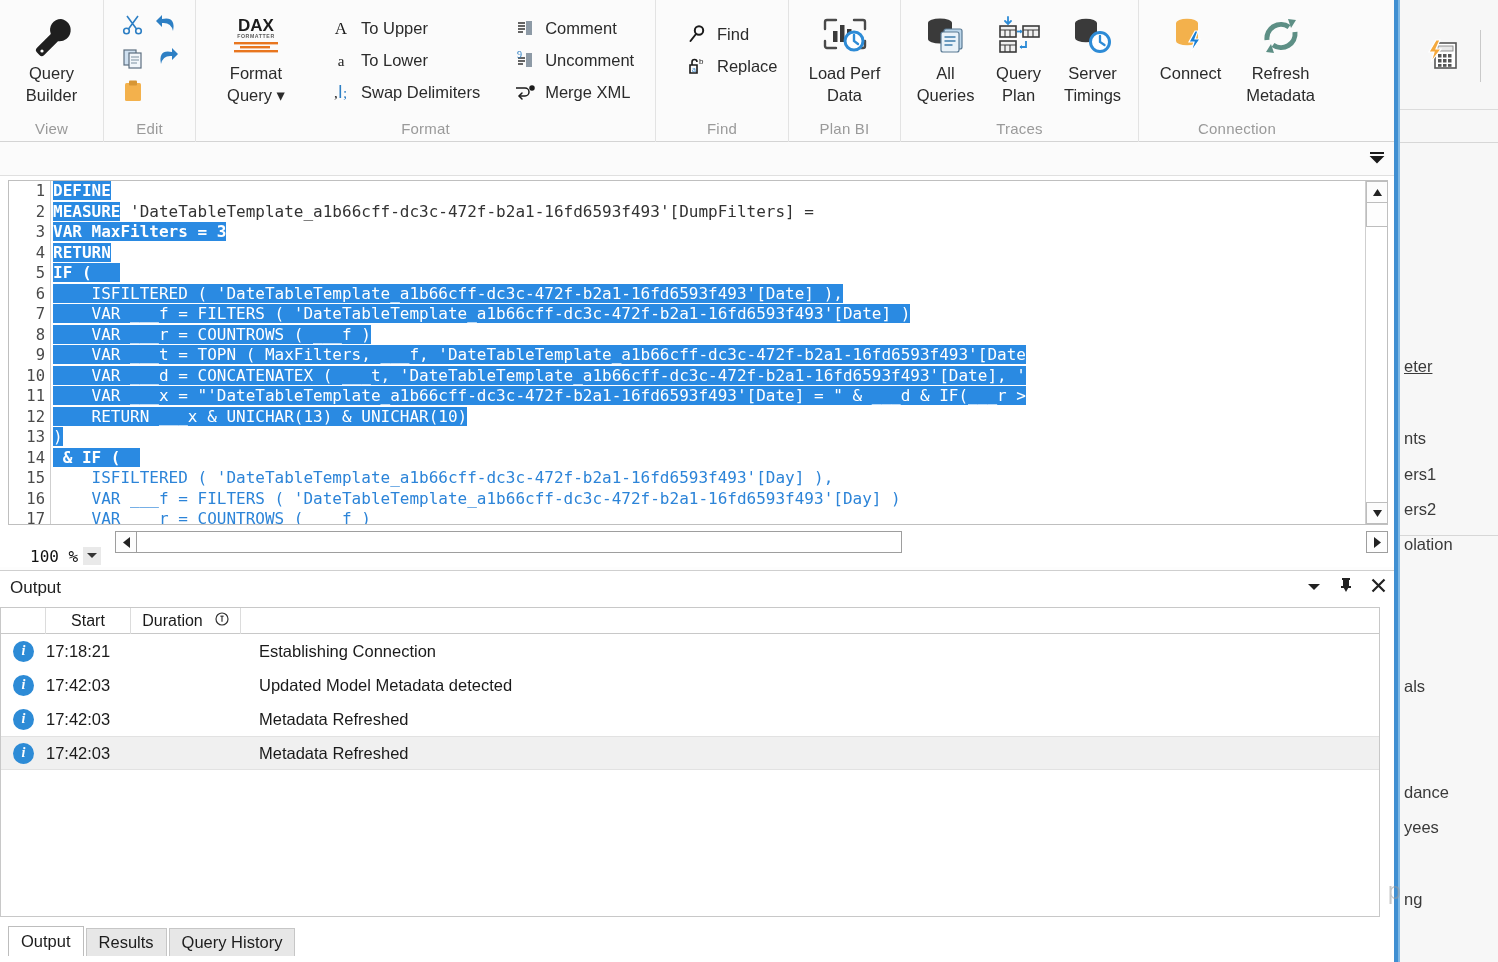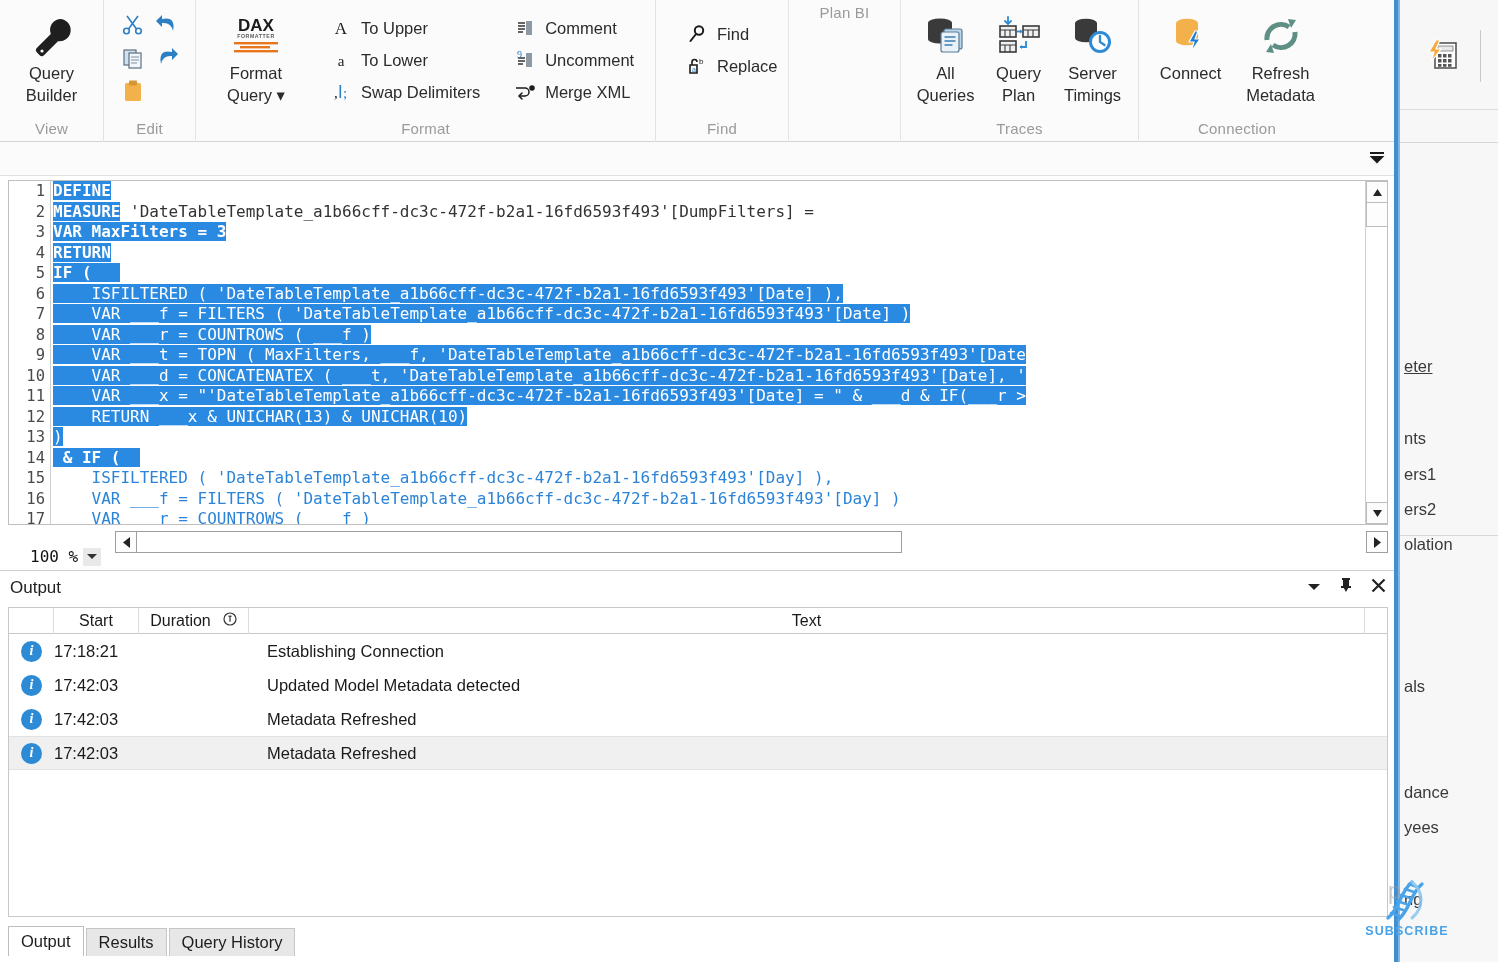--- a/index.html
+++ b/index.html
@@ -188,21 +188,21 @@
     border: 1px solid #bdbdbd; border-top: none;
     background: #fdfdfd;
   }
 
   .editor-bottom {
     position: absolute;
     left: 8px; top: 385px;
     width: 1380px; height: 30px;
     display: flex; align-items: center;
   }
-  .zoombox { display:flex; align-items:flex-end; gap:5px; margin-left: 22px; margin-top: 28px; }
+  .zoombox { display:flex; align-items:flex-start; gap:5px; margin-left: 22px; margin-top: 28px; }
   .zoomtxt { font-family:"DejaVu Sans Mono", monospace; font-size: 16px; color:#111; }
   .zoomcaret {
     width: 18px; height: 18px; background:#e9e9e9;
     display:flex; align-items:center; justify-content:center;
   }
   .hscroll {
     position: relative;
     margin-left: 14px;
     height: 22px;
     flex: 1;
@@ -229,21 +229,21 @@
     position: relative;
     height: 34px;
     background: #ffffff;
     display: flex; align-items: center;
   }
   .op-title { font-size: 17px; color: #222; margin-left: 10px; }
   .op-actions { position: absolute; right: 10px; top: 6px; display: flex; gap: 18px; align-items: center; }
 
   .op-table {
     position: absolute;
-    left: 8px; top: 36px;
+    left: 0; top: 36px;
     width: 1380px; height: 310px;
     border: 1px solid #c8c8c8;
     background: #ffffff;
     overflow: hidden;
   }
   .op-thead {
     display: flex;
     height: 26px;
     background: #ffffff;
     border-bottom: 1px solid #c8c8c8;
@@ -516,20 +516,36 @@
                 </svg>
               </span>
               <span class="cl">Replace</span>
             </div>
           </div>
         </div>
         <div class="rgroup-label">Find</div>
       </div>
 
       <div class="rgroup" style="width:112px">
+        <div class="rgroup-body">
+          <div class="bigbtn">
+            <div class="glyph">
+              <svg width="48" height="44" viewBox="0 0 48 44">
+                <path d="M6 6 h9 M33 6 h9 a2 2 0 0 1 2 2 v7 M44 27 v5 a2 2 0 0 1 -2 2 h-9 M15 34 H6 a2 2 0 0 1 -2 -2 v-5 M4 15 V8 a2 2 0 0 1 2 -2" fill="none" stroke="#4a4a4a" stroke-width="2.4" stroke-linecap="round"></path>
+                <rect x="12" y="17" width="4.5" height="11" fill="#3a3a3a"></rect>
+                <rect x="19" y="11" width="4.5" height="17" fill="#3a3a3a"></rect>
+                <rect x="26" y="15" width="4.5" height="13" fill="#3a3a3a"></rect>
+                <circle cx="33" cy="27" r="9" fill="#ffffff" stroke="#2d8bd6" stroke-width="3"></circle>
+                <path d="M33 21 V27 L37 30" stroke="#2d8bd6" stroke-width="2.4" fill="none" stroke-linecap="round"></path>
+              </svg>
+            </div>
+            <div class="cap">Load Perf
+Data</div>
+          </div>
+        </div>
         <div class="rgroup-label">Plan BI</div>
       </div>
 
       <div class="rgroup" style="width:238px">
         <div class="rgroup-body" style="gap:0">
           <div class="bigbtn" style="width:78px">
             <div class="glyph">
               <svg width="46" height="44" viewBox="0 0 46 44">
                 <ellipse cx="17" cy="9" rx="12" ry="4.5" fill="#3a3a3a"></ellipse>
                 <path d="M5 9 v16 a12 4.5 0 0 0 24 0 V9" fill="#3a3a3a"></path>
@@ -734,21 +750,20 @@
         <div class="th dur-col">
           <span>Duration</span>
           <span>
             <svg width="14" height="14" viewBox="0 0 14 14">
                 <circle cx="7" cy="7" r="6" fill="none" stroke="#333" stroke-width="1.2"></circle>
                 <path d="M7 4.2 v5.6" stroke="#333" stroke-width="1.2"></path>
                 <path d="M5.4 4.2 h3.2" stroke="#333" stroke-width="1.2"></path>
               </svg>
           </span>
         </div>
-        <div class="th text-col">Text</div>
         <div class="th tail-col"></div>
       </div>
       <div id="op-rows">
           <div class="op-row">
             <div class="cell icon-col">
               <div class="info-ico">i</div>
             </div>
             <div class="cell start-col">17:18:21</div>
             <div class="cell dur-col"></div>
             <div class="cell text-col">Establishing Connection</div>
@@ -800,37 +815,14 @@
         <div class="rb-item" style="top: 641px;">dance</div>
         <div class="rb-item" style="top: 676px;">yees</div>
         <div class="rb-item" style="top: 748px;">ng</div>
       </div>
   </div>
 
   <div class="edge-blue"></div>
   <div class="edge-blue2"></div>
 
   <div class="wm-ghost">p</div>
-  <div class="watermark">
-    <span>
-      <svg width="58" height="52" viewBox="0 0 58 52">
-        <g stroke="#4aa3e8" stroke-width="3.4" fill="none" stroke-linecap="round">
-          <path d="M10 46 C 22 36, 22 20, 34 10"></path>
-          <path d="M22 46 C 10 36, 46 20, 34 10" opacity="0"></path>
-          <path d="M20 48 C 32 38, 32 22, 44 12"></path>
-        </g>
-        <g stroke="#4aa3e8" stroke-width="2.6" stroke-linecap="round">
-          <path d="M13 41 l8 3"></path>
-            <path d="M16 35 l9 3"></path>
-            <path d="M19 29 l9 3"></path>
-          <path d="M23 23 l9 3"></path>
-            <path d="M27 17 l9 3"></path>
-            <path d="M31 12 l8 3"></path>
-        </g>
-        <g stroke="#8fc8f0" stroke-width="3" fill="none" stroke-linecap="round">
-          <path d="M34 10 C 46 20, 46 36, 34 46" opacity="0.9"></path>
-        </g>
-      </svg>
-    </span>
-    <div class="wm-text">SUBSCRIBE</div>
-  </div>
 
 </div>
 
 </body></html>

